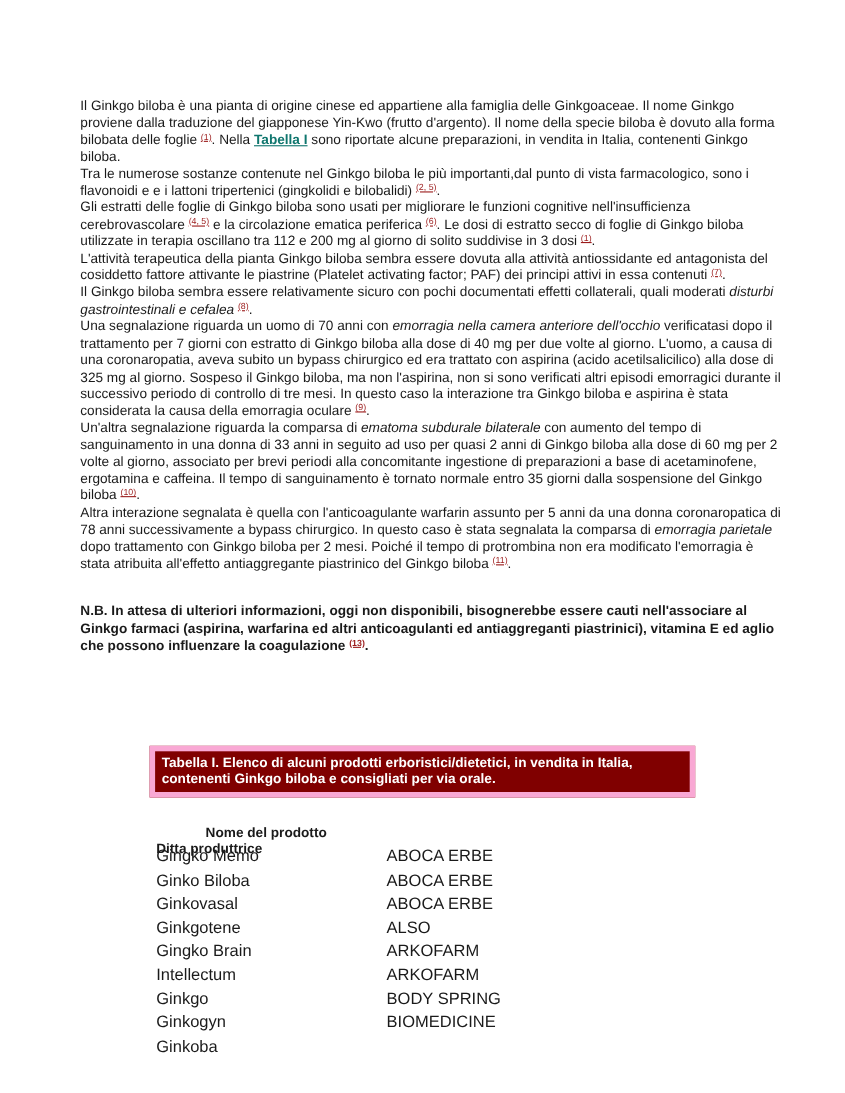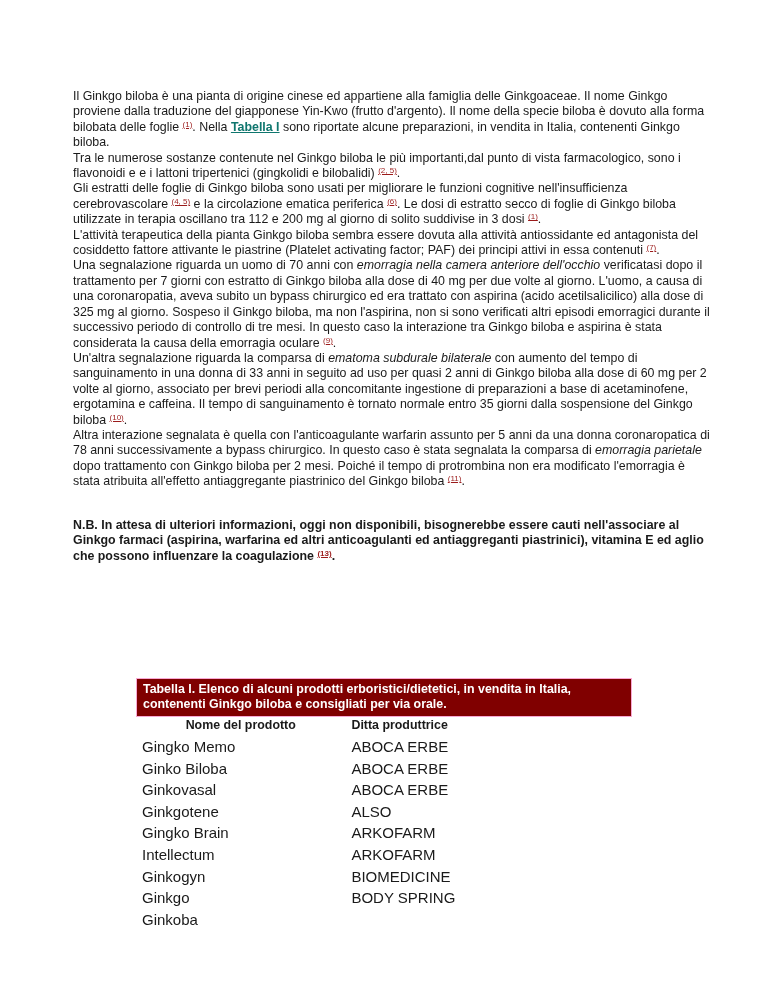--- a/index.html
+++ b/index.html
@@ -8,37 +8,38 @@
     .page { position: absolute; left: 73px; top: 89px; width: 640px; }
     .title { font-weight: bold; font-size: 12.4px; line-height: 14px; margin: 0 0 18px 0; }
     .body-text { font-size: 12.4px; line-height: 15.4px; margin: 0; }
     .body-text p { margin: 0; }
     .ref { color: #9b1b1b; font-size: 8px; vertical-align: top; position: relative; top: -3px; text-decoration: underline; }
     .tlink { color: #0f766e; font-weight: bold; text-decoration: underline; }
     em { font-style: italic; }
     .nb { font-weight: bold; font-size: 12.4px; line-height: 15.6px; margin: 28px 0 0 0; }
     .table-wrap { position: absolute; left: 136px; top: 678px; width: 496px; }
     .table-caption { background: #800000; color: #ffffff; font-weight: bold; font-size: 12.4px;
-                     line-height: 15px; padding: 3px 6px 4px 6px; border: 1px solid #f9a8d4; }
-    .col-head { display: flex; font-weight: bold; font-size: 12.4px; margin-top: 1px; height: 20px; }
+                     line-height: 15px; padding: 3px 6px 4px 6px; border: 5px solid #f9a8d4; }
+    .col-head { display: flex; font-weight: bold; font-size: 12.4px; margin-top: 25px; height: 20px; flex-direction: column; }
     .col-head .c1 { width: 212px; text-align: center; }
     .col-head .c2 { width: 284px; padding-left: 6px; }
     .trow { display: flex; font-size: 15px; height: 21.6px; align-items: flex-start; }
     .trow .c1 { width: 212px; padding-left: 6px; }
     .trow .c2 { width: 284px; }
   </style>
 </head>
 <body>
 
 <div class="page">
   <div class="body-text" id="paragraphs">
       <p><span>Il Ginkgo biloba è una pianta di origine cinese ed appartiene alla famiglia delle Ginkgoaceae. Il nome Ginkgo proviene dalla traduzione del giapponese Yin-Kwo (frutto d'argento). Il nome della specie biloba è dovuto alla forma bilobata delle foglie </span><a class="ref">(1)</a><span>. Nella </span><a class="tlink">Tabella I</a><span> sono riportate alcune preparazioni, in vendita in Italia, contenenti Ginkgo biloba.</span></p>
       <p><span>Tra le numerose sostanze contenute nel Ginkgo biloba le più importanti,dal punto di vista farmacologico, sono i flavonoidi e e i lattoni tripertenici (gingkolidi e bilobalidi) </span><a class="ref">(2, 5)</a><span>.</span></p>
       <p><span>Gli estratti delle foglie di Ginkgo biloba sono usati per migliorare le funzioni cognitive nell'insufficienza cerebrovascolare </span><a class="ref">(4, 5)</a><span> e la circolazione ematica periferica </span><a class="ref">(6)</a><span>. Le dosi di estratto secco di foglie di Ginkgo biloba utilizzate in terapia oscillano tra 112 e 200 mg al giorno di solito suddivise in 3 dosi </span><a class="ref">(1)</a><span>.</span></p>
       <p><span>L'attività terapeutica della pianta Ginkgo biloba sembra essere dovuta alla attività antiossidante ed antagonista del cosiddetto fattore attivante le piastrine (Platelet activating factor; PAF) dei principi attivi in essa contenuti </span><a class="ref">(7)</a><span>.</span></p>
+      <p><span>Il Ginkgo biloba sembra essere relativamente sicuro con pochi documentati effetti collaterali, quali moderati </span><em>disturbi gastrointestinali e cefalea</em><span> </span><a class="ref">(8)</a><span>.</span></p>
       <p><span>Una segnalazione riguarda un uomo di 70 anni con </span><em>emorragia nella camera anteriore dell'occhio</em><span> verificatasi dopo il trattamento per 7 giorni con estratto di Ginkgo biloba alla dose di 40 mg per due volte al giorno. L'uomo, a causa di una coronaropatia, aveva subito un bypass chirurgico ed era trattato con aspirina (acido acetilsalicilico) alla dose di 325 mg al giorno. Sospeso il Ginkgo biloba, ma non l'aspirina, non si sono verificati altri episodi emorragici durante il successivo periodo di controllo di tre mesi. In questo caso la interazione tra Ginkgo biloba e aspirina è stata considerata la causa della emorragia oculare </span><a class="ref">(9)</a><span>.</span></p>
       <p><span>Un'altra segnalazione riguarda la comparsa di </span><em>ematoma subdurale bilaterale</em><span> con aumento del tempo di sanguinamento in una donna di 33 anni in seguito ad uso per quasi 2 anni di Ginkgo biloba alla dose di 60 mg per 2 volte al giorno, associato per brevi periodi alla concomitante ingestione di preparazioni a base di acetaminofene, ergotamina e caffeina. Il tempo di sanguinamento è tornato normale entro 35 giorni dalla sospensione del Ginkgo biloba </span><a class="ref">(10)</a><span>.</span></p>
       <p><span>Altra interazione segnalata è quella con l'anticoagulante warfarin assunto per 5 anni da una donna coronaropatica di 78 anni successivamente a bypass chirurgico. In questo caso è stata segnalata la comparsa di </span><em>emorragia parietale</em><span> dopo trattamento con Ginkgo biloba per 2 mesi. Poiché il tempo di protrombina non era modificato l'emorragia è stata atribuita all'effetto antiaggregante piastrinico del Ginkgo biloba </span><a class="ref">(11)</a><span>.</span></p>
     </div>
   <div class="nb">
     <span>N.B. In attesa di ulteriori informazioni, oggi non disponibili, bisognerebbe essere cauti nell'associare al Ginkgo farmaci (aspirina, warfarina ed altri anticoagulanti ed antiaggreganti piastrinici), vitamina E ed aglio che possono influenzare la coagulazione </span><a class="ref">(13)</a><span>.</span>
   </div>
 </div>
 
 <div class="table-wrap">
@@ -66,24 +67,24 @@
       </div>
       <div class="trow">
         <div class="c1">Gingko Brain</div>
         <div class="c2">ARKOFARM</div>
       </div>
       <div class="trow">
         <div class="c1">Intellectum</div>
         <div class="c2">ARKOFARM</div>
       </div>
       <div class="trow">
+        <div class="c1">Ginkgo</div>
+        <div class="c2">BODY SPRING</div>
+      </div>
+      <div class="trow">
         <div class="c1">Ginkogyn</div>
         <div class="c2">BIOMEDICINE</div>
-      </div>
-      <div class="trow">
-        <div class="c1">Ginkgo</div>
-        <div class="c2">BODY SPRING</div>
       </div>
       <div class="trow">
         <div class="c1">Ginkoba</div>
       </div>
     </div>
 </div>
 
 </body></html>

